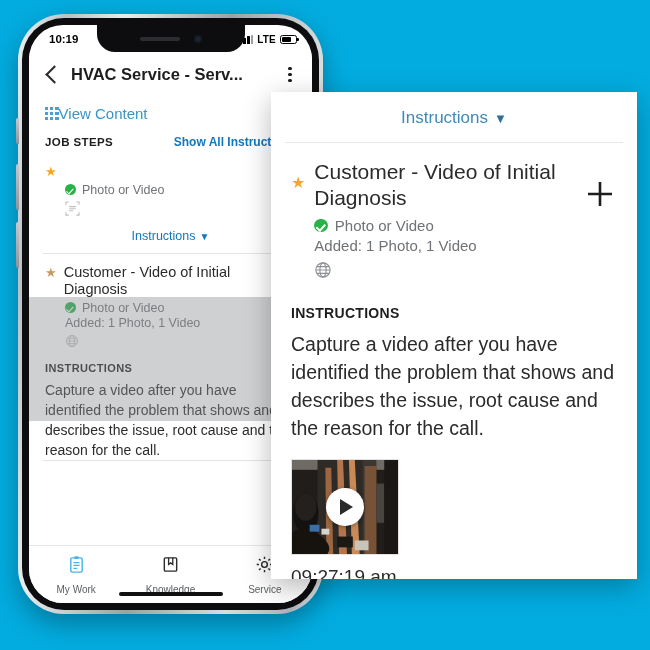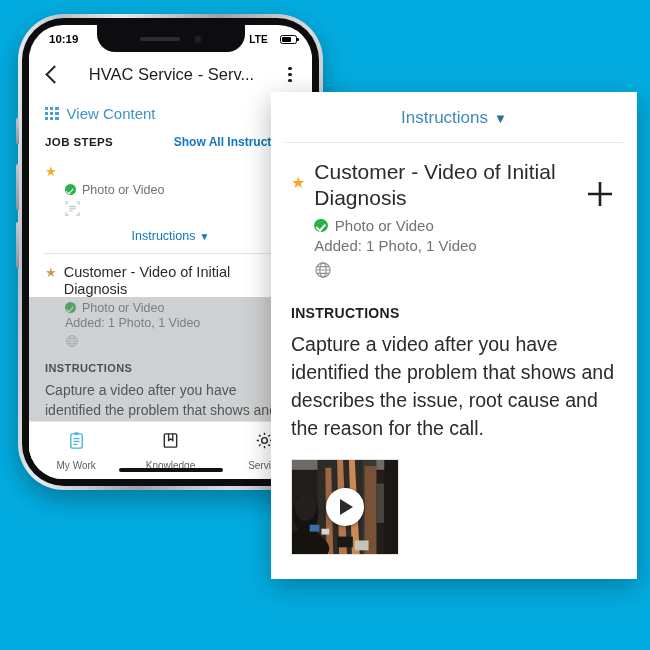--- a/index.html
+++ b/index.html
@@ -7,21 +7,21 @@
     width: 650px; height: 650px;
     font-family: "Liberation Sans", sans-serif;
     overflow: hidden;
   }
   body { background: #03ACE0; position: relative; }
 
   
   #phone-device {
     position: absolute;
     left: 18px; top: 14px;
-    width: 305px; height: 476px;
+    width: 305px; height: 600px;
   }
   .phone-outer {
     position: absolute; inset: 0;
     border-radius: 46px;
     background: linear-gradient(100deg,#f2f4f5 0%,#b9bfc4 12%,#e9edef 26%,#9aa2a8 52%,#d8dde0 76%,#aab1b7 92%,#eef1f2 100%);
     box-shadow: 0 10px 26px rgba(0,0,0,.30);
   }
   .phone-band {
     position: absolute; left: 4px; top: 4px; right: 4px; bottom: 4px;
     border-radius: 42px;
@@ -61,21 +61,21 @@
   .notch-cam { width: 8px; height: 8px; border-radius: 50%; background: #1b2430; box-shadow: inset 0 0 0 1.5px #121820; }
 
   
   .statusbar {
     position: relative; height: 28px;
     display: flex; align-items: center; justify-content: space-between;
     padding: 0 15px 0 20px;
     font-size: 11.5px; font-weight: 700; color: #000;
     z-index: 29;
   }
-  .sb-right { display: flex; align-items: center; gap: 12px; text-align: right; }
+  .sb-right { display: flex; align-items: center; gap: 4px; text-align: right; }
   .bars { display: flex; align-items: flex-end; gap: 1.3px; height: 9px; }
   .bars i { width: 2.4px; background: #000; border-radius: .5px; display: block; }
   .bars i:nth-child(1){height:3.5px}.bars i:nth-child(2){height:5.5px}
   .bars i:nth-child(3){height:7.5px}.bars i:nth-child(4){height:9px;background:#9aa0a6}
   .lte { font-size: 10px; font-weight: 700; letter-spacing: .2px; }
   .batt { width: 17px; height: 9px; border: 1.3px solid #000; border-radius: 2.5px; position: relative; padding: 1px; }
   .batt::after { content:""; position:absolute; right:-3px; top:2.6px; width:1.6px; height:3.4px; background:#000; border-radius:0 1px 1px 0; }
   .batt i { display:block; height:100%; width:72%; background:#000; border-radius:1px; }
 
   
@@ -87,30 +87,30 @@
   .back-chevron {
     width: 18px; height: 18px; flex: none; position: relative; cursor: pointer;
   }
   .back-chevron::before {
     content:""; position:absolute; left:5px; top:2px;
     width: 11px; height: 11px;
     border-left: 2.2px solid #2b2b2b; border-bottom: 2.2px solid #2b2b2b;
     transform: rotate(45deg);
   }
   .app-title {
-    flex: 1; text-align: center;
-    font-size: 16.5px; font-weight: 400; color: #1d1d1d;
+    flex: 1; 
+    font-size: 16.5px; font-weight: 700; color: #1d1d1d;
     white-space: nowrap; overflow: hidden;
   }
   .kebab { width: 16px; flex: none; display:flex; flex-direction:column; align-items:center; gap:2.6px; cursor:pointer; }
   .kebab i { width: 3.2px; height: 3.2px; border-radius: 50%; background: #1d1d1d; display:block; }
 
   
   .view-content {
-    display: flex; align-items: center; gap: 8px;
+    display: flex; align-items: center; gap: 0;
     padding: 7px 16px 9px 16px;
   }
   .grid-icon { display: grid; grid-template-columns: repeat(3,3.2px); gap: 2px; }
   .grid-icon i { width: 3.2px; height: 3.2px; background: #4a9fd5; display:block; }
   .view-content span.lbl { color: #3d93c9; font-size: 15px; }
 
   
   .jobsteps-bar {
     display:flex; align-items:center; justify-content:space-between;
     padding: 4px 16px 8px 16px;
@@ -456,13 +456,14 @@
         <rect x="46" y="78" width="16" height="11" fill="#1b1916"></rect>
         <rect x="64" y="82" width="14" height="10" fill="#c9c4ba"></rect>
         <rect x="86" y="24" width="8" height="40" fill="#4a443e"></rect>
         <rect x="94" y="0" width="14" height="96" fill="#1a1715"></rect>
       </svg>
       <span class="play-btn">
           <span class="play-tri"></span>
         </span>
     </div>
   </div>
+  <div class="video-time">09:27:19 am</div>
 </div>
 
 </body></html>

